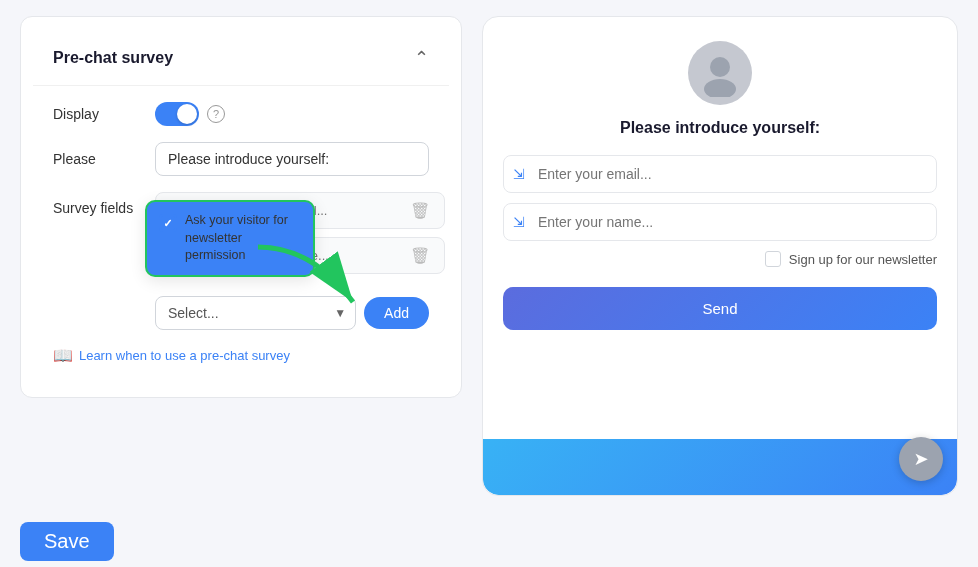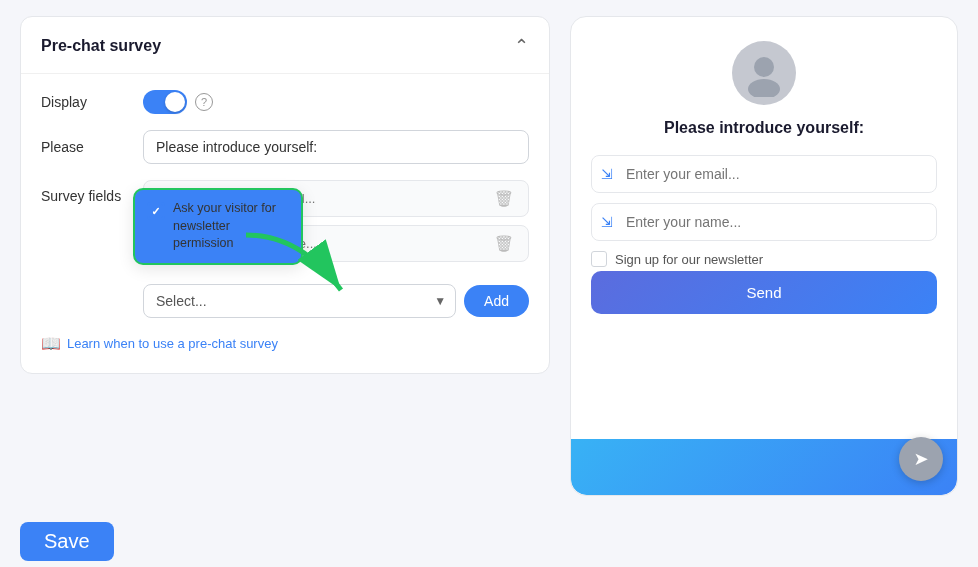--- a/index.html
+++ b/index.html
@@ -19,22 +19,22 @@
       padding: 16px 20px;
       gap: 20px;
       align-items: flex-start;
     }
 
     
     .settings-panel {
       background: #fff;
       border-radius: 12px;
       border: 1px solid #e5e7eb;
-      width: 530px;
-      padding: 0;
+      width: 442px;
+      padding: 12px;
       overflow: visible;
     }
 
     .panel-header {
       display: flex;
       justify-content: space-between;
       align-items: center;
       padding: 18px 20px 16px;
       border-bottom: 1px solid #f0f0f0;
     }
@@ -365,21 +365,22 @@
       font-size: 14px;
       color: #aaa;
       outline: none;
     }
 
     .newsletter-row {
       display: flex;
       align-items: center;
       gap: 8px;
       width: 100%;
-      margin-bottom: 4px;
+      margin-bottom: 20px;
+      justify-content: flex-end;
     }
     .newsletter-checkbox {
       width: 16px;
       height: 16px;
       border: 1.5px solid #d1d5db;
       border-radius: 3px;
       background: #fff;
     }
     .newsletter-label {
       font-size: 13px;

